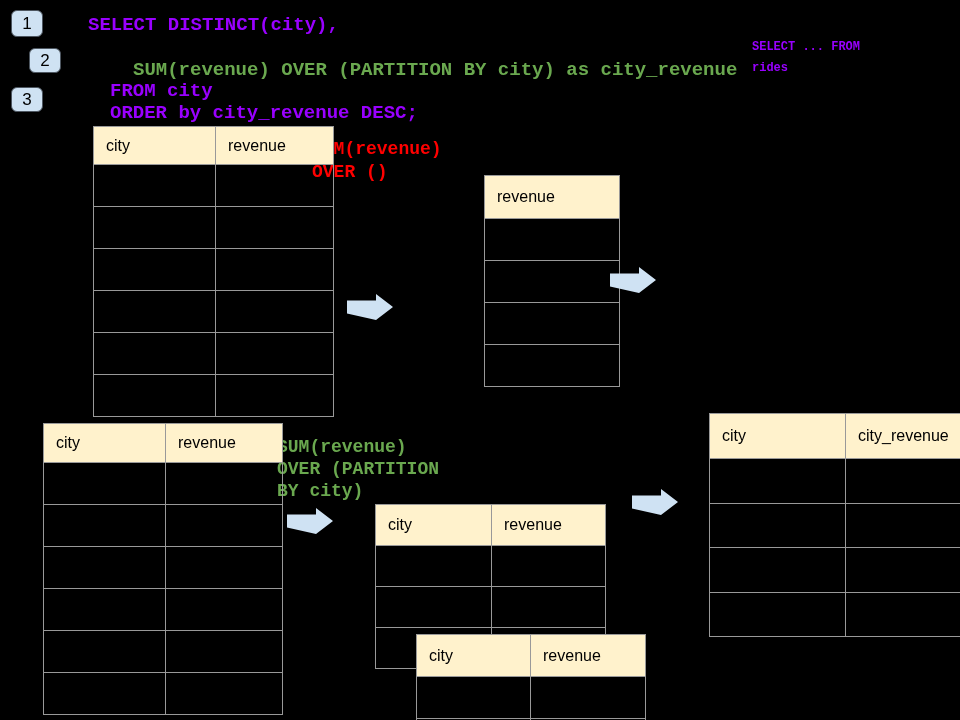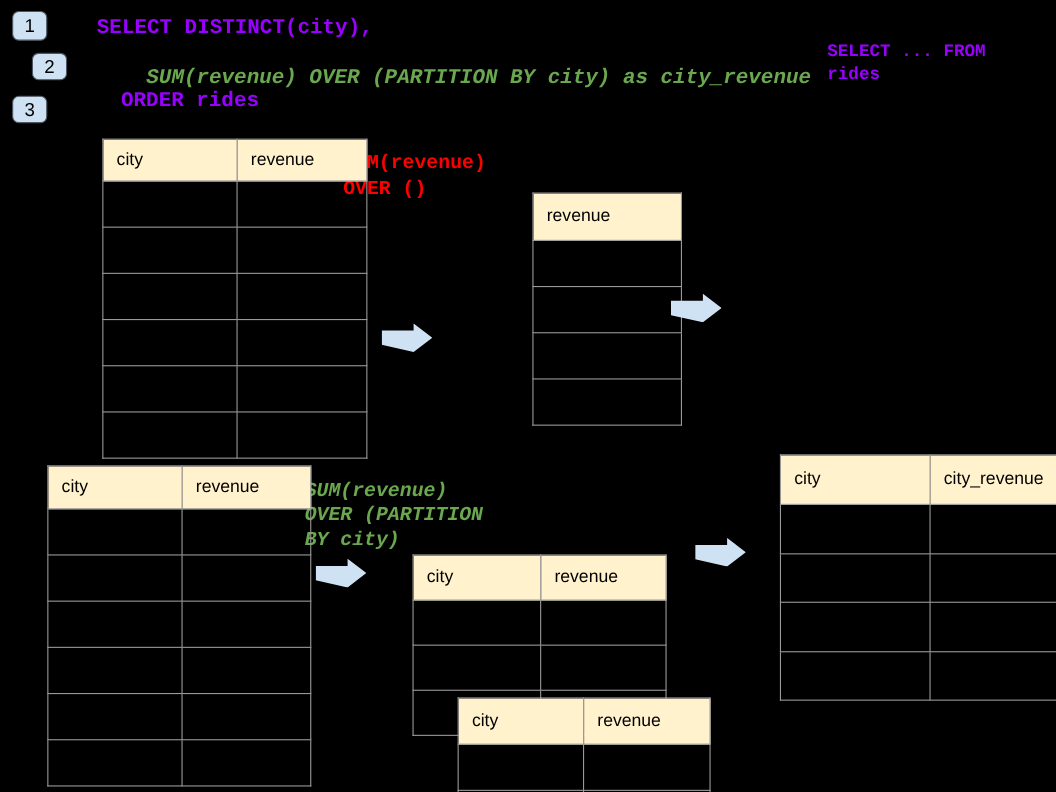--- a/index.html
+++ b/index.html
@@ -10,27 +10,27 @@
   }
   
   .code{
     position:absolute;white-space:pre;
     font-family:"Liberation Mono","DejaVu Sans Mono",monospace;
     font-weight:bold;
   }
   .sql-line{font-size:19px;line-height:22px;}
   [data-color="purple"]{color:var(--purple,#9900ff);}
   [data-color="red"]{color:var(--red,#ff0000);}
-  [data-color="green"]{color:var(--green,#6aa84f);font-style:italic;}
+  [data-color="green"]{color:var(--green,#6aa84f);}
   #sql-1{left:88px;top:14px;}
   #sql-2{left:133px;top:37px;}
   #sql-3{left:133px;top:59px;}
   #sql-4{left:110px;top:80px;}
   #sql-5{left:110px;top:102px;}
-  #side-note{left:752px;top:37px;font-size:16px;line-height:21px;}
+  #side-note{left:752px;top:37px;font-size:12px;line-height:21px;}
   #note-total{left:312px;top:138px;font-size:18px;line-height:23px;}
   #note-partition{left:277px;top:436px;font-size:18px;line-height:22px;}
   
   .badge{
     position:absolute;display:flex;align-items:center;justify-content:center;
     background:var(--blue,#cfe2f3);border:1.5px solid #4d5660;border-radius:6px;
     color:#000;font-size:17px;
   }
   #badge-1{left:11px;top:10px;width:30px;height:25px;}
   #badge-2{left:29px;top:48px;width:30px;height:23px;}
@@ -56,21 +56,22 @@
 <body>
 
 <div id="stage">
 
   <div class="badge" id="badge-1">1</div>
   <div class="badge" id="badge-2">2</div>
   <div class="badge" id="badge-3">3</div>
 
   <div class="code sql-line" id="sql-1" data-color="purple">SELECT DISTINCT(city),</div>
   <div class="code sql-line" id="sql-3" data-color="green">SUM(revenue) OVER (PARTITION BY city) as city_revenue</div>
-  <div class="code sql-line" id="sql-4" data-color="purple">ORDER rides</div>
+  <div class="code sql-line" id="sql-4" data-color="purple">FROM city</div>
+  <div class="code sql-line" id="sql-5" data-color="purple">ORDER by city_revenue DESC;</div>
 
   <div class="code" id="side-note" data-color="purple">SELECT ... FROM
 rides</div>
 
   <div class="code" id="note-total" data-color="red">SUM(revenue)
 OVER ()</div>
   <div class="code" id="note-partition" data-color="green">SUM(revenue)
 OVER (PARTITION
 BY city)</div>
 

